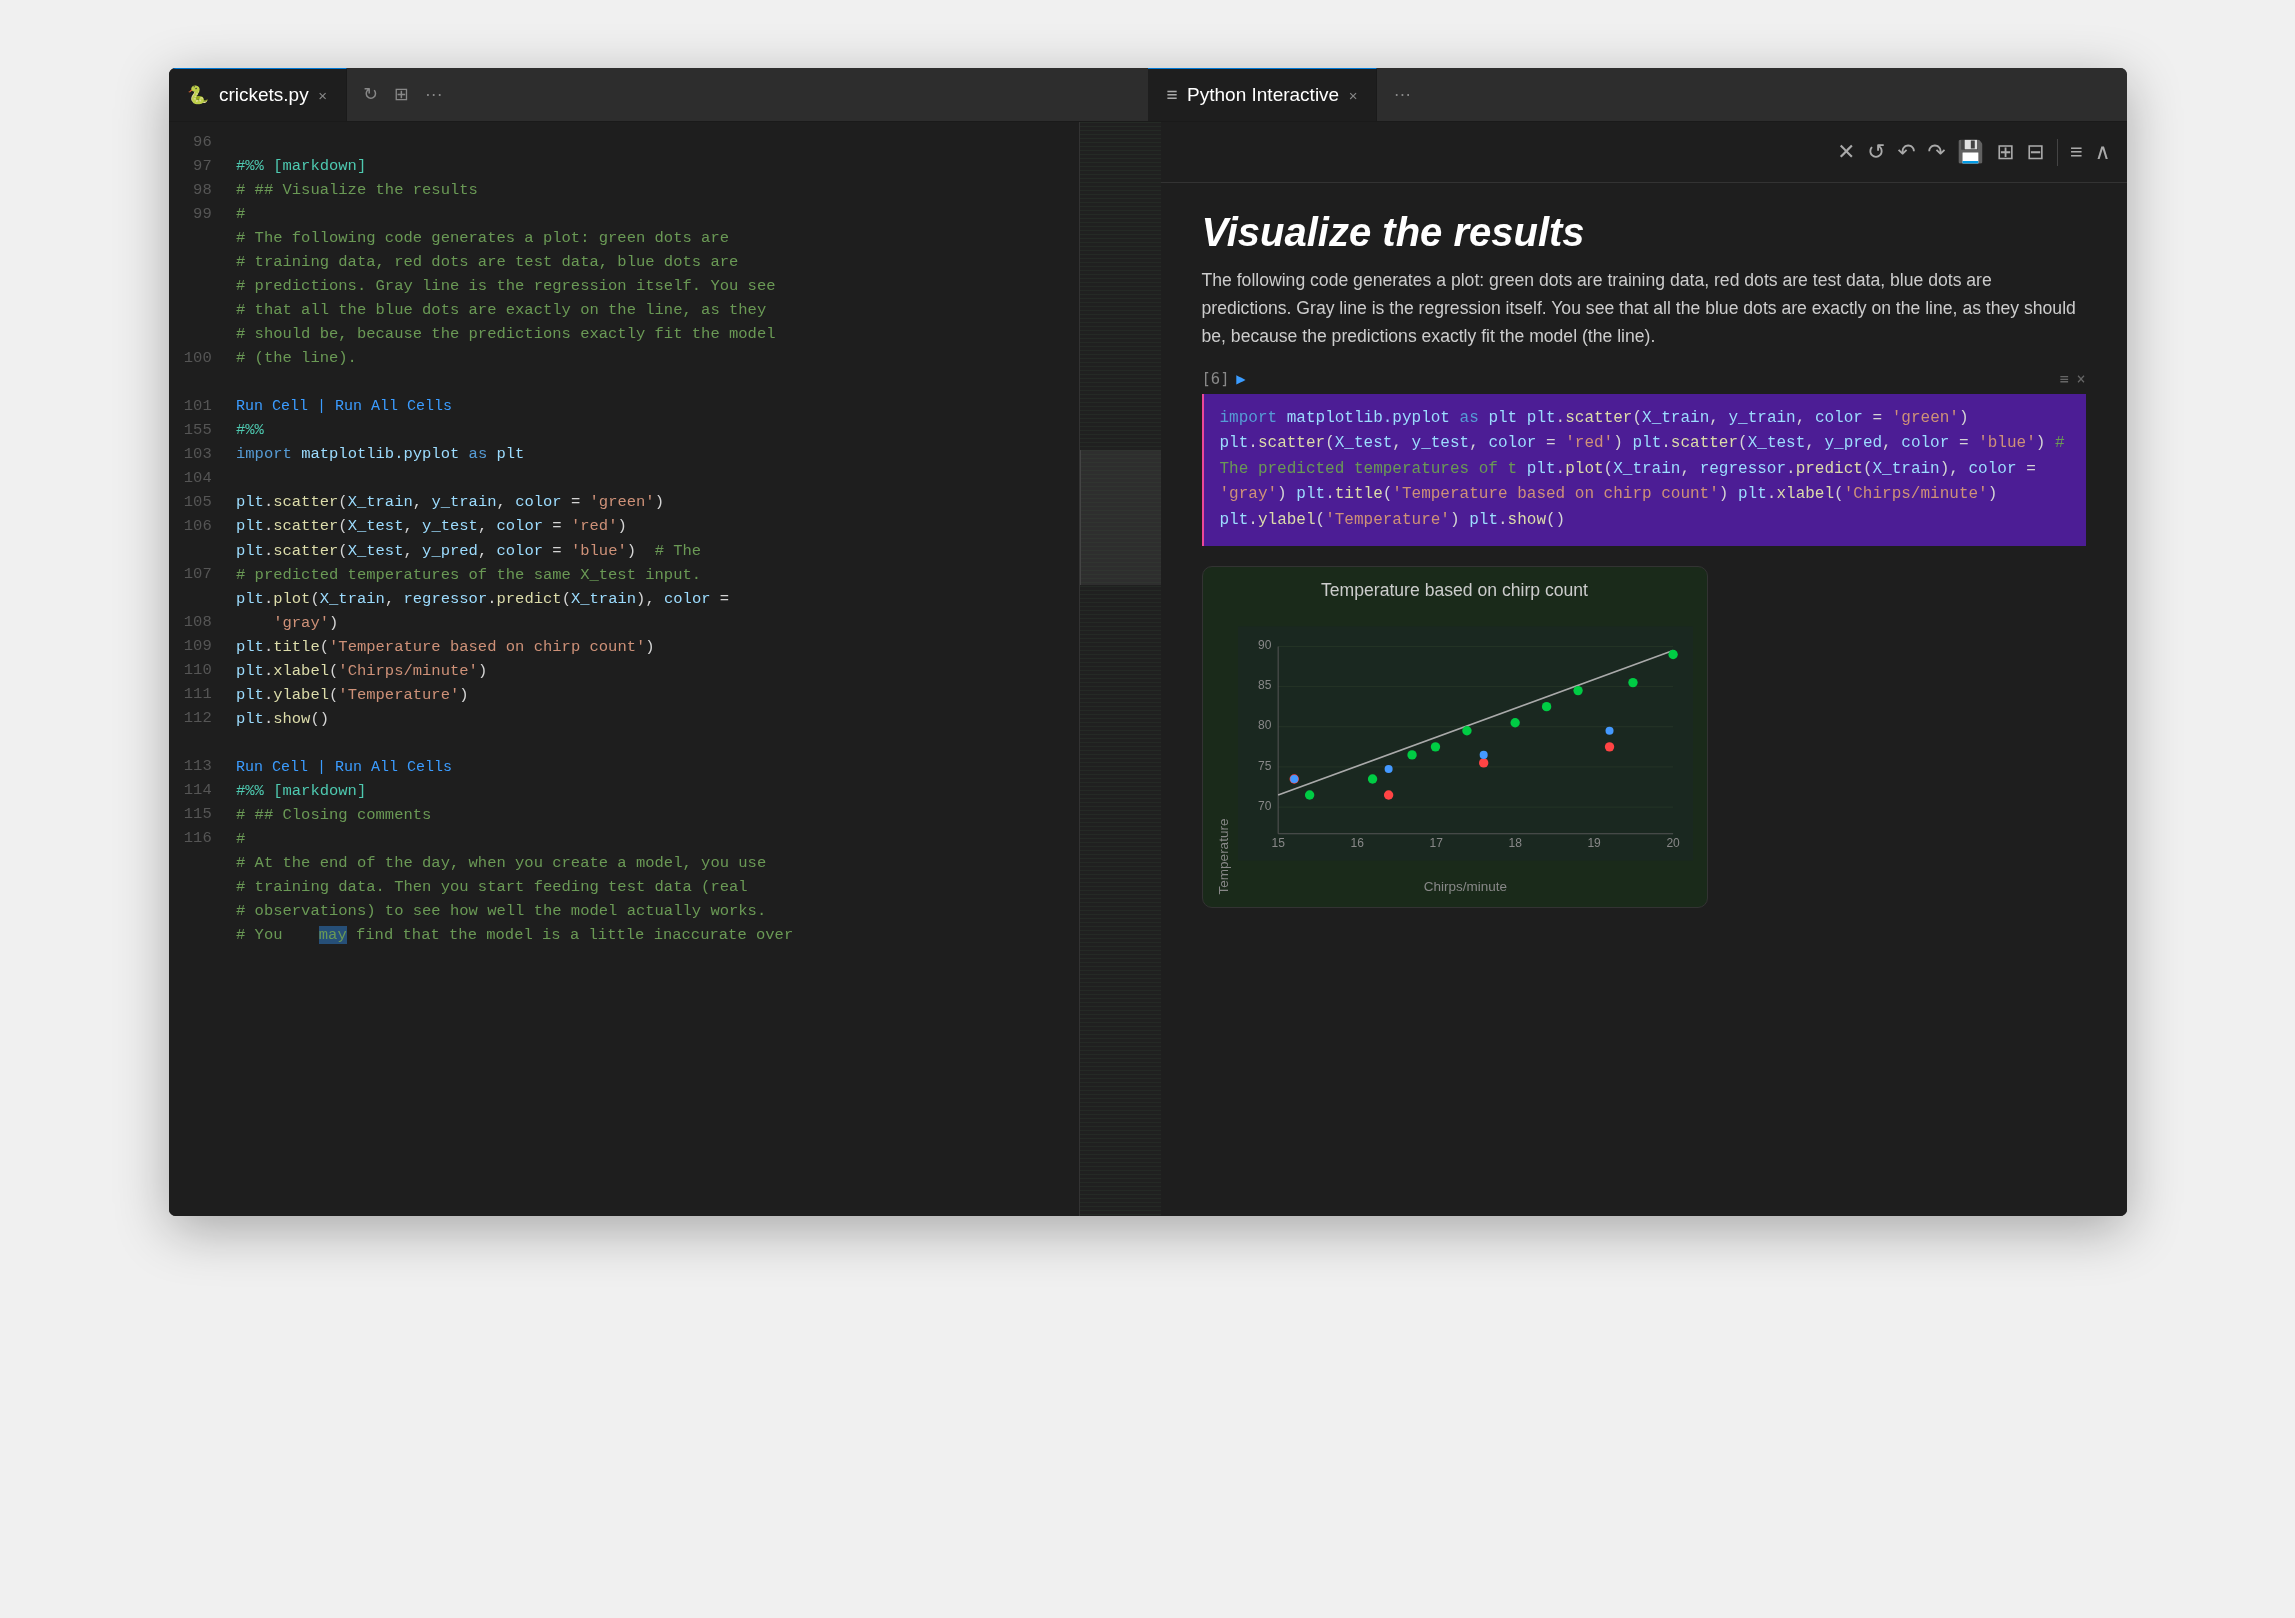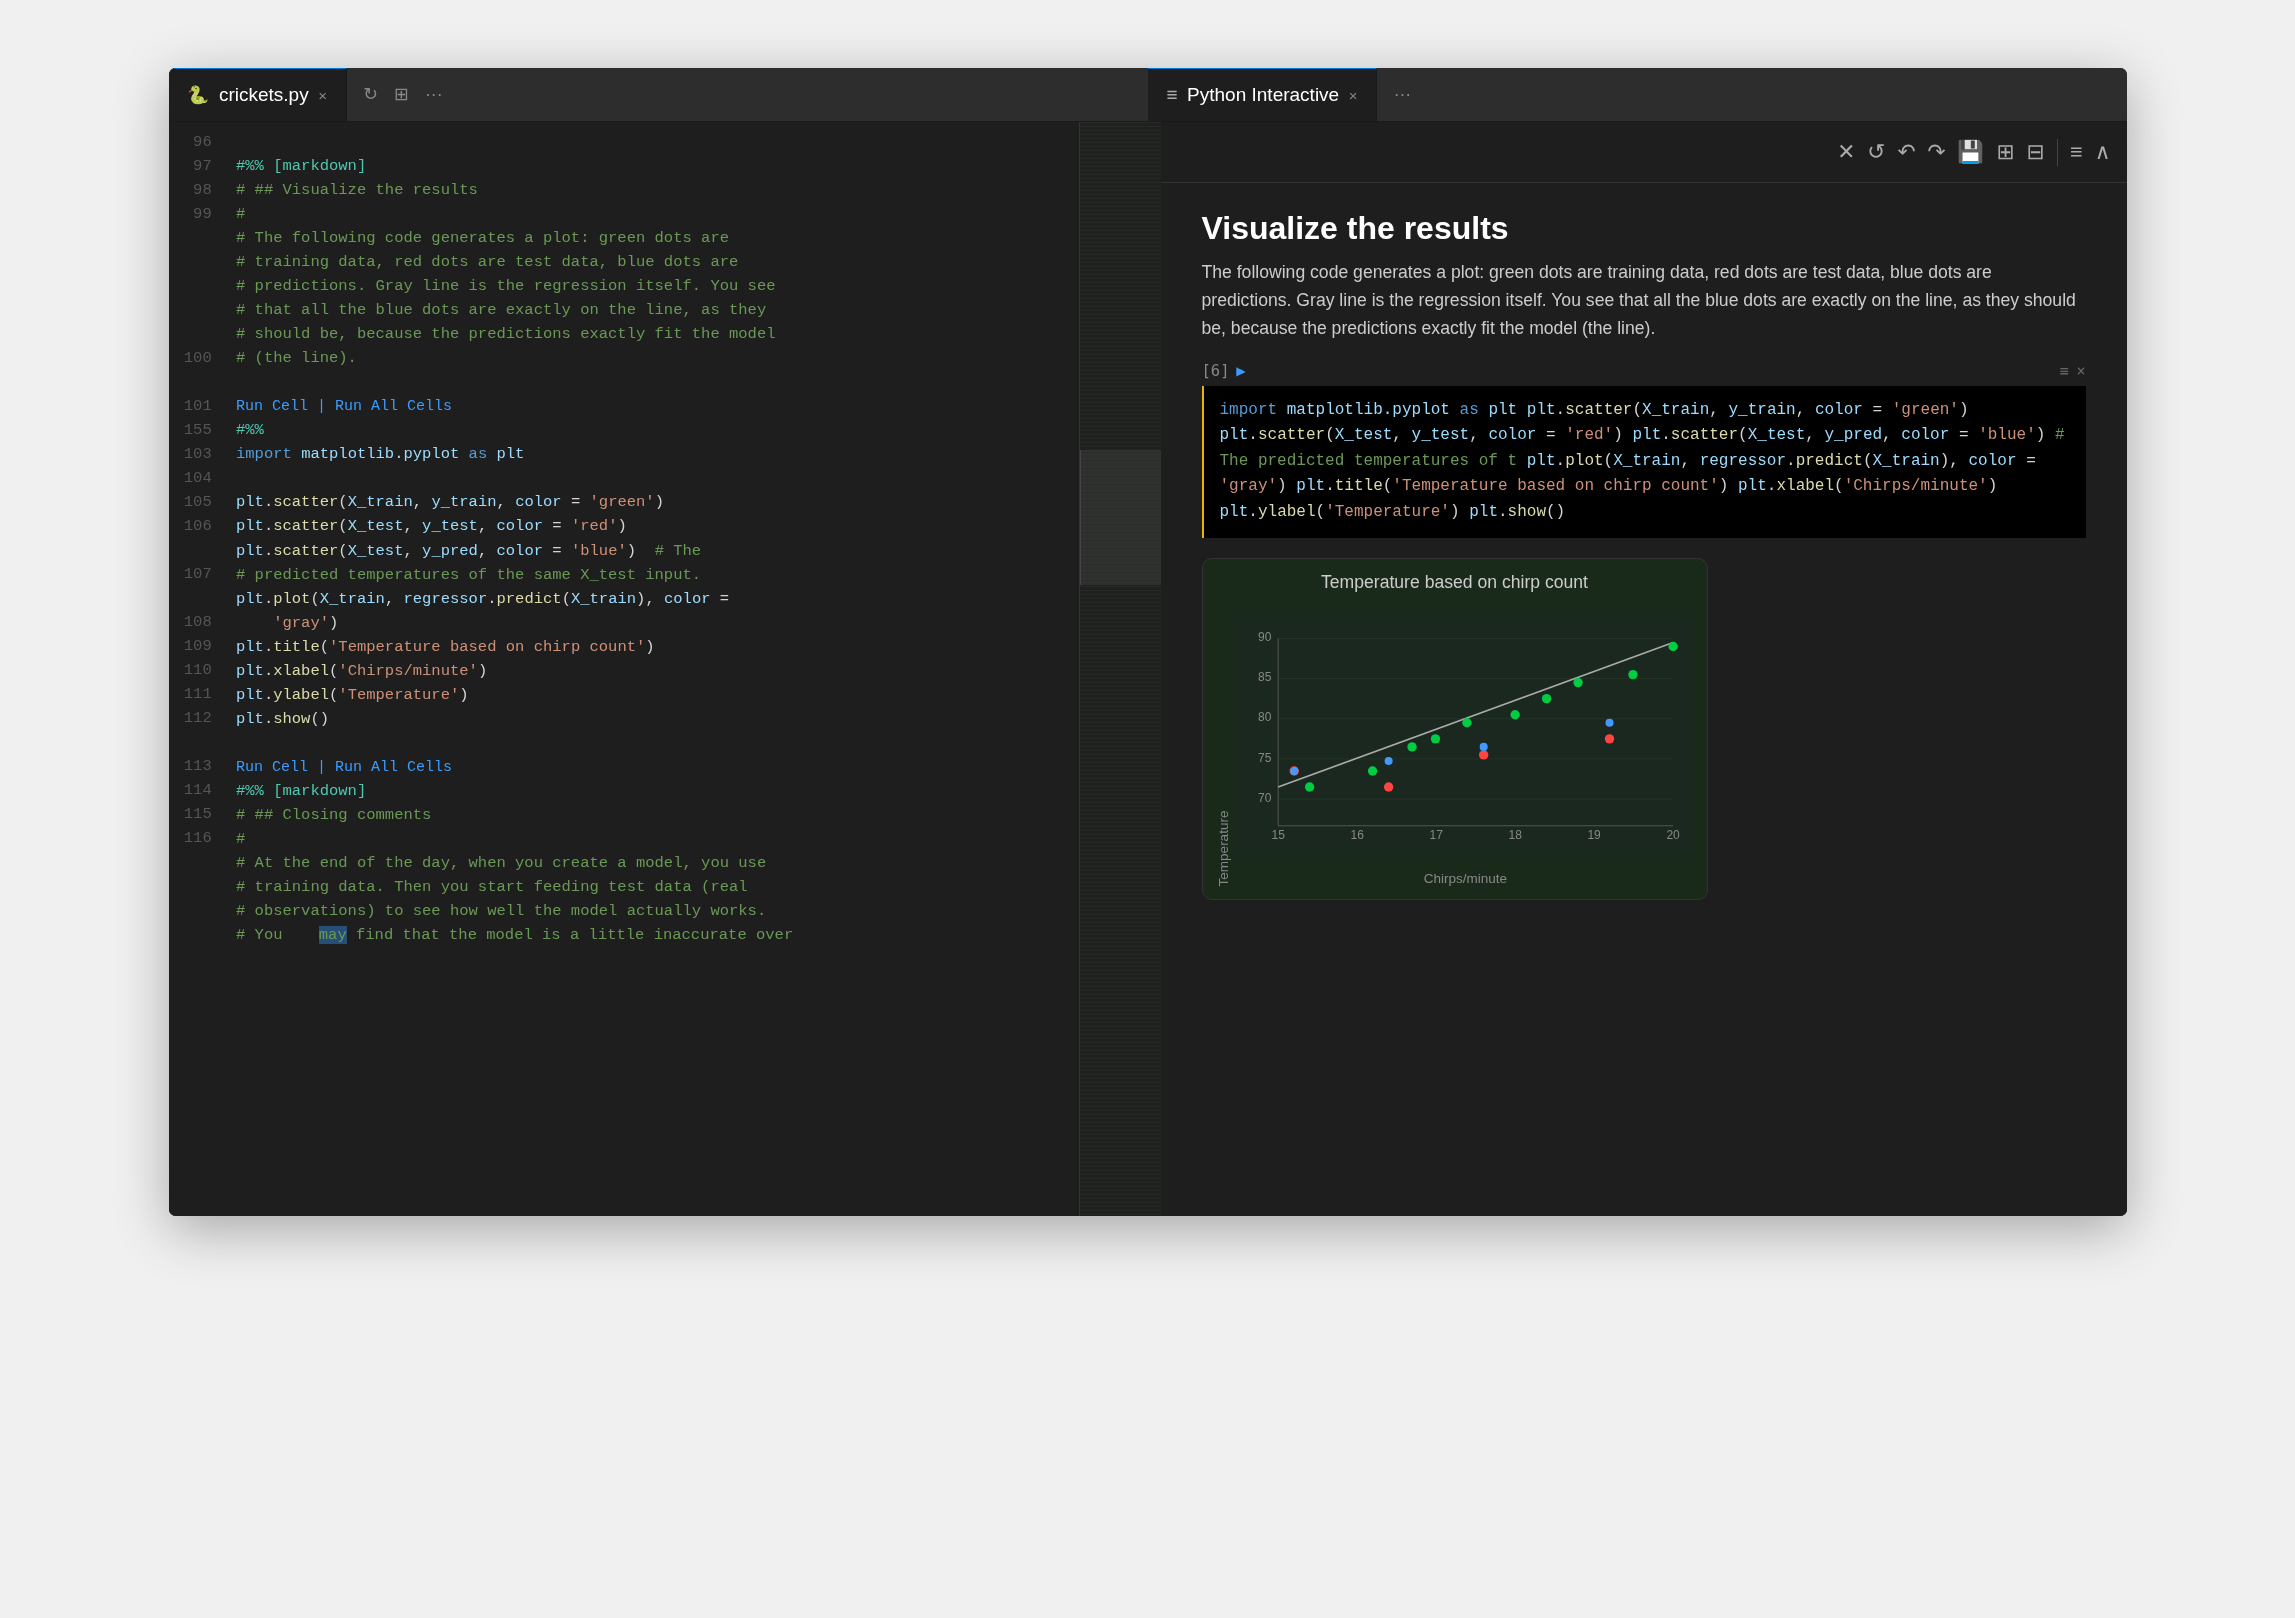--- a/index.html
+++ b/index.html
@@ -218,25 +218,26 @@
       overflow-y: auto;
       padding: 27px 41px;
       color: #d4d4d4;
     }
 
     .markdown-section {
       margin-bottom: 20px;
     }
 
     .markdown-h2 {
-      font-size: 32px;
+      font-size: 40px;
       font-weight: bold;
       color: #ffffff;
       margin-bottom: 10.8px;
       font-family: 'Segoe UI', Arial, sans-serif;
+      font-style: italic;
     }
 
     .markdown-para {
       font-size: 17.6px;
       color: #cccccc;
       line-height: 1.6;
       font-family: 'Segoe UI', Arial, sans-serif;
       margin-bottom: 13.5px;
     }
 
@@ -264,22 +265,22 @@
       margin-left: auto;
     }
 
     .cell-tool-btn {
       color: #666;
       font-size: 15px;
       cursor: pointer;
     }
 
     .code-cell {
-      background: #000000;
-      border-left: 2px solid #eab308;
+      background: #4c1d95;
+      border-left: 2px solid #ec4899;
       padding: 12px 16px;
       font-family: 'Consolas', 'Courier New', monospace;
       font-size: 16px;
       line-height: 1.6;
       color: #d4d4d4;
       margin-bottom: 13.5px;
     }
 
     
     .chart-container {

